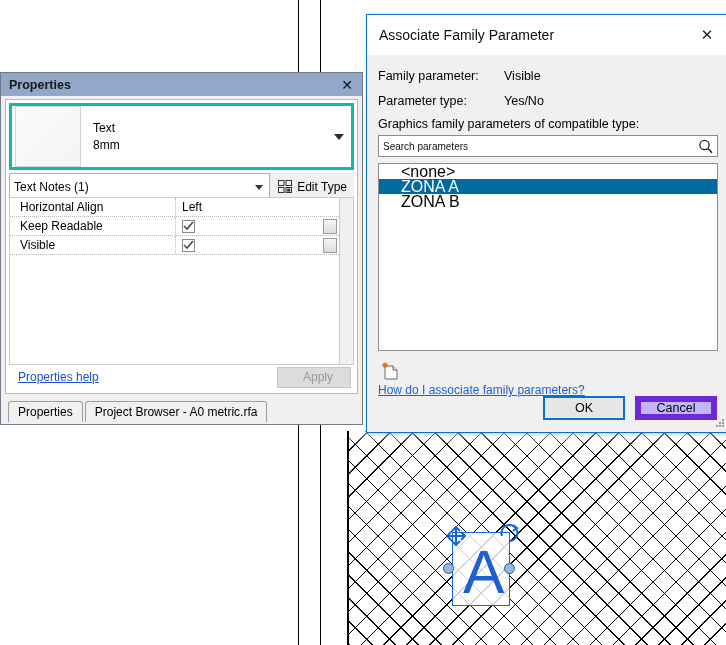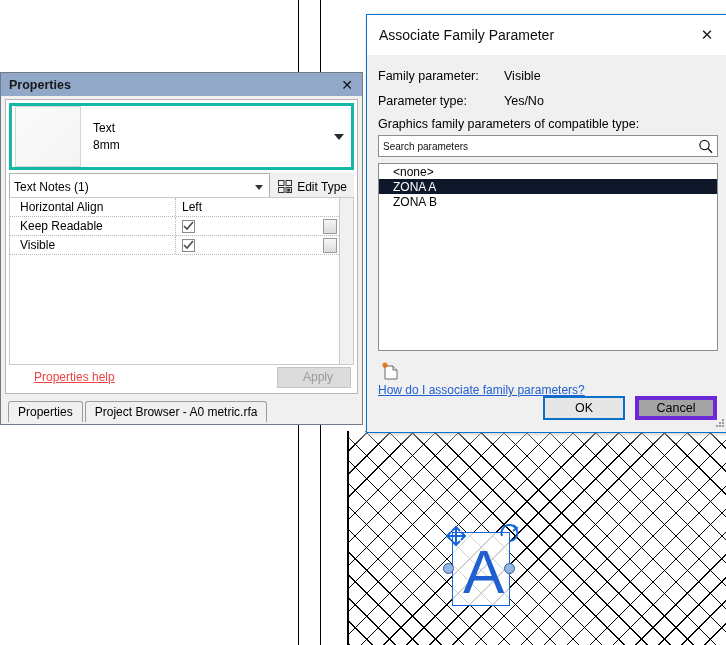--- a/index.html
+++ b/index.html
@@ -209,22 +209,22 @@
     background: #f0f0f0;
     box-sizing: border-box;
   }
 
   .props-foot {
     position: absolute;
     left: 4px; right: 4px; bottom: 4px; height: 24px;
     display: flex; align-items: center;
   }
   .help-link {
-    color: #ef4444; text-decoration: underline; font-size: 12px;
-    cursor: pointer; margin-left: 24px;
+    color: #1d4ed8; text-decoration: underline; font-size: 12px;
+    cursor: pointer; margin-left: 8px;
   }
   .apply-btn {
     margin-left: auto; margin-right: 2px;
     width: 74px; height: 21px;
     background: #dcdcdc;
     border: 1px solid #c4c4c4;
     color: #9a9a9a;
     font-size: 12px;
     display: flex; align-items: center; justify-content: center;
     box-sizing: border-box;
@@ -308,25 +308,25 @@
     margin-top: 6px;
     height: 188px;
     border: 1px solid #8d8d8d;
     background: #fff;
     box-sizing: border-box;
     overflow: hidden;
   }
   .litem {
     height: 15px;
     display: flex; align-items: center;
-    padding-left: 14px;
-    font-size: 12px;
+    padding-left: 22px;
+    font-size: 16px;
     cursor: default;
   }
-  .litem.sel { background: #0f172a; color: #fff; }
+  .litem.sel { background: #0369a1; color: #fff; }
 
   .newparam {
     margin-top: 9px;
     width: 24px; height: 22px;
     display: flex; align-items: center; justify-content: center;
     cursor: pointer;
   }
   .dlg-link {
     margin-top: 1px;
     color: #1f5fd0;
@@ -335,22 +335,22 @@
     cursor: pointer;
     display: inline-block;
   }
   .dlg-buttons {
     position: absolute;
     right: 12px; bottom: 12px;
     display: flex; gap: 10px;
   }
   .btn {
     width: 82px; height: 24px;
-    background: #a3a3a3;
-    border: 4px solid #6d28d9;
+    background: #c4b5fd;
+    border: 6px solid #6d28d9;
     font-size: 12.5px;
     display: flex; align-items: center; justify-content: center;
     box-sizing: border-box;
     cursor: pointer;
   }
   .btn.default { border: 2px solid #0a71c8; background: #e6e6e6; }
   .grip-dots {
     position: absolute; right: 3px; bottom: 3px;
     width: 11px; height: 11px;
   }

